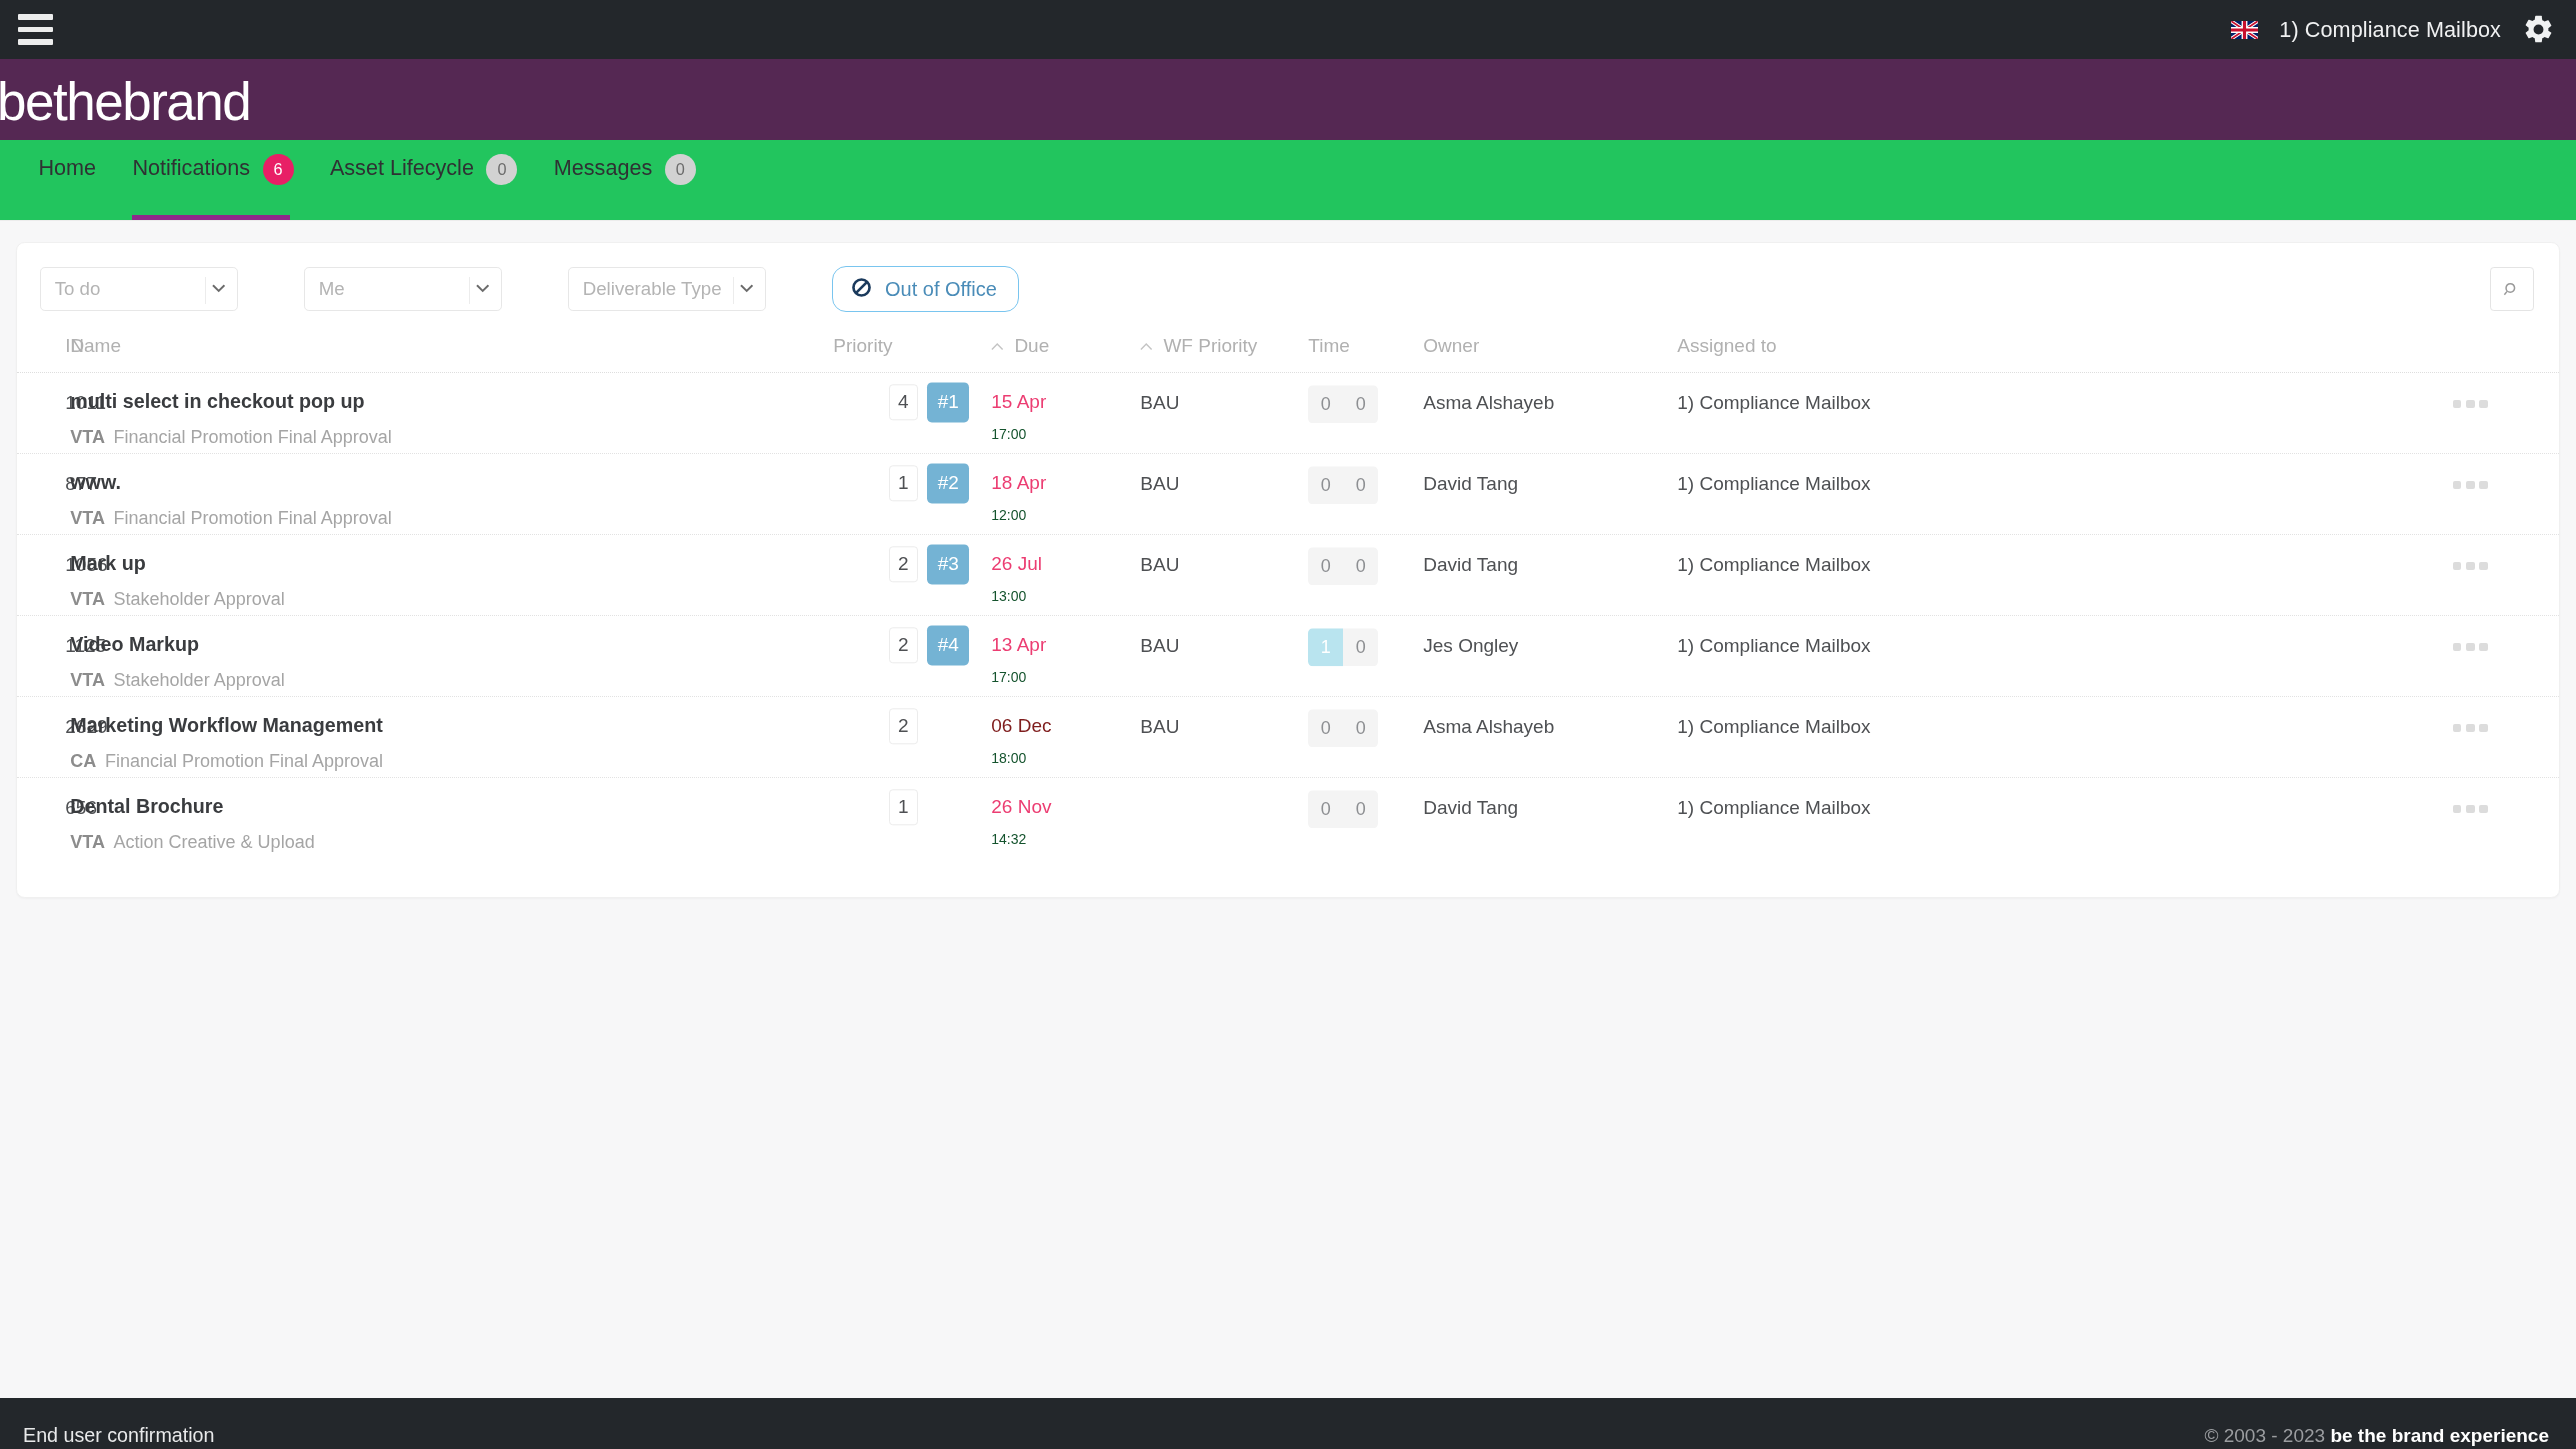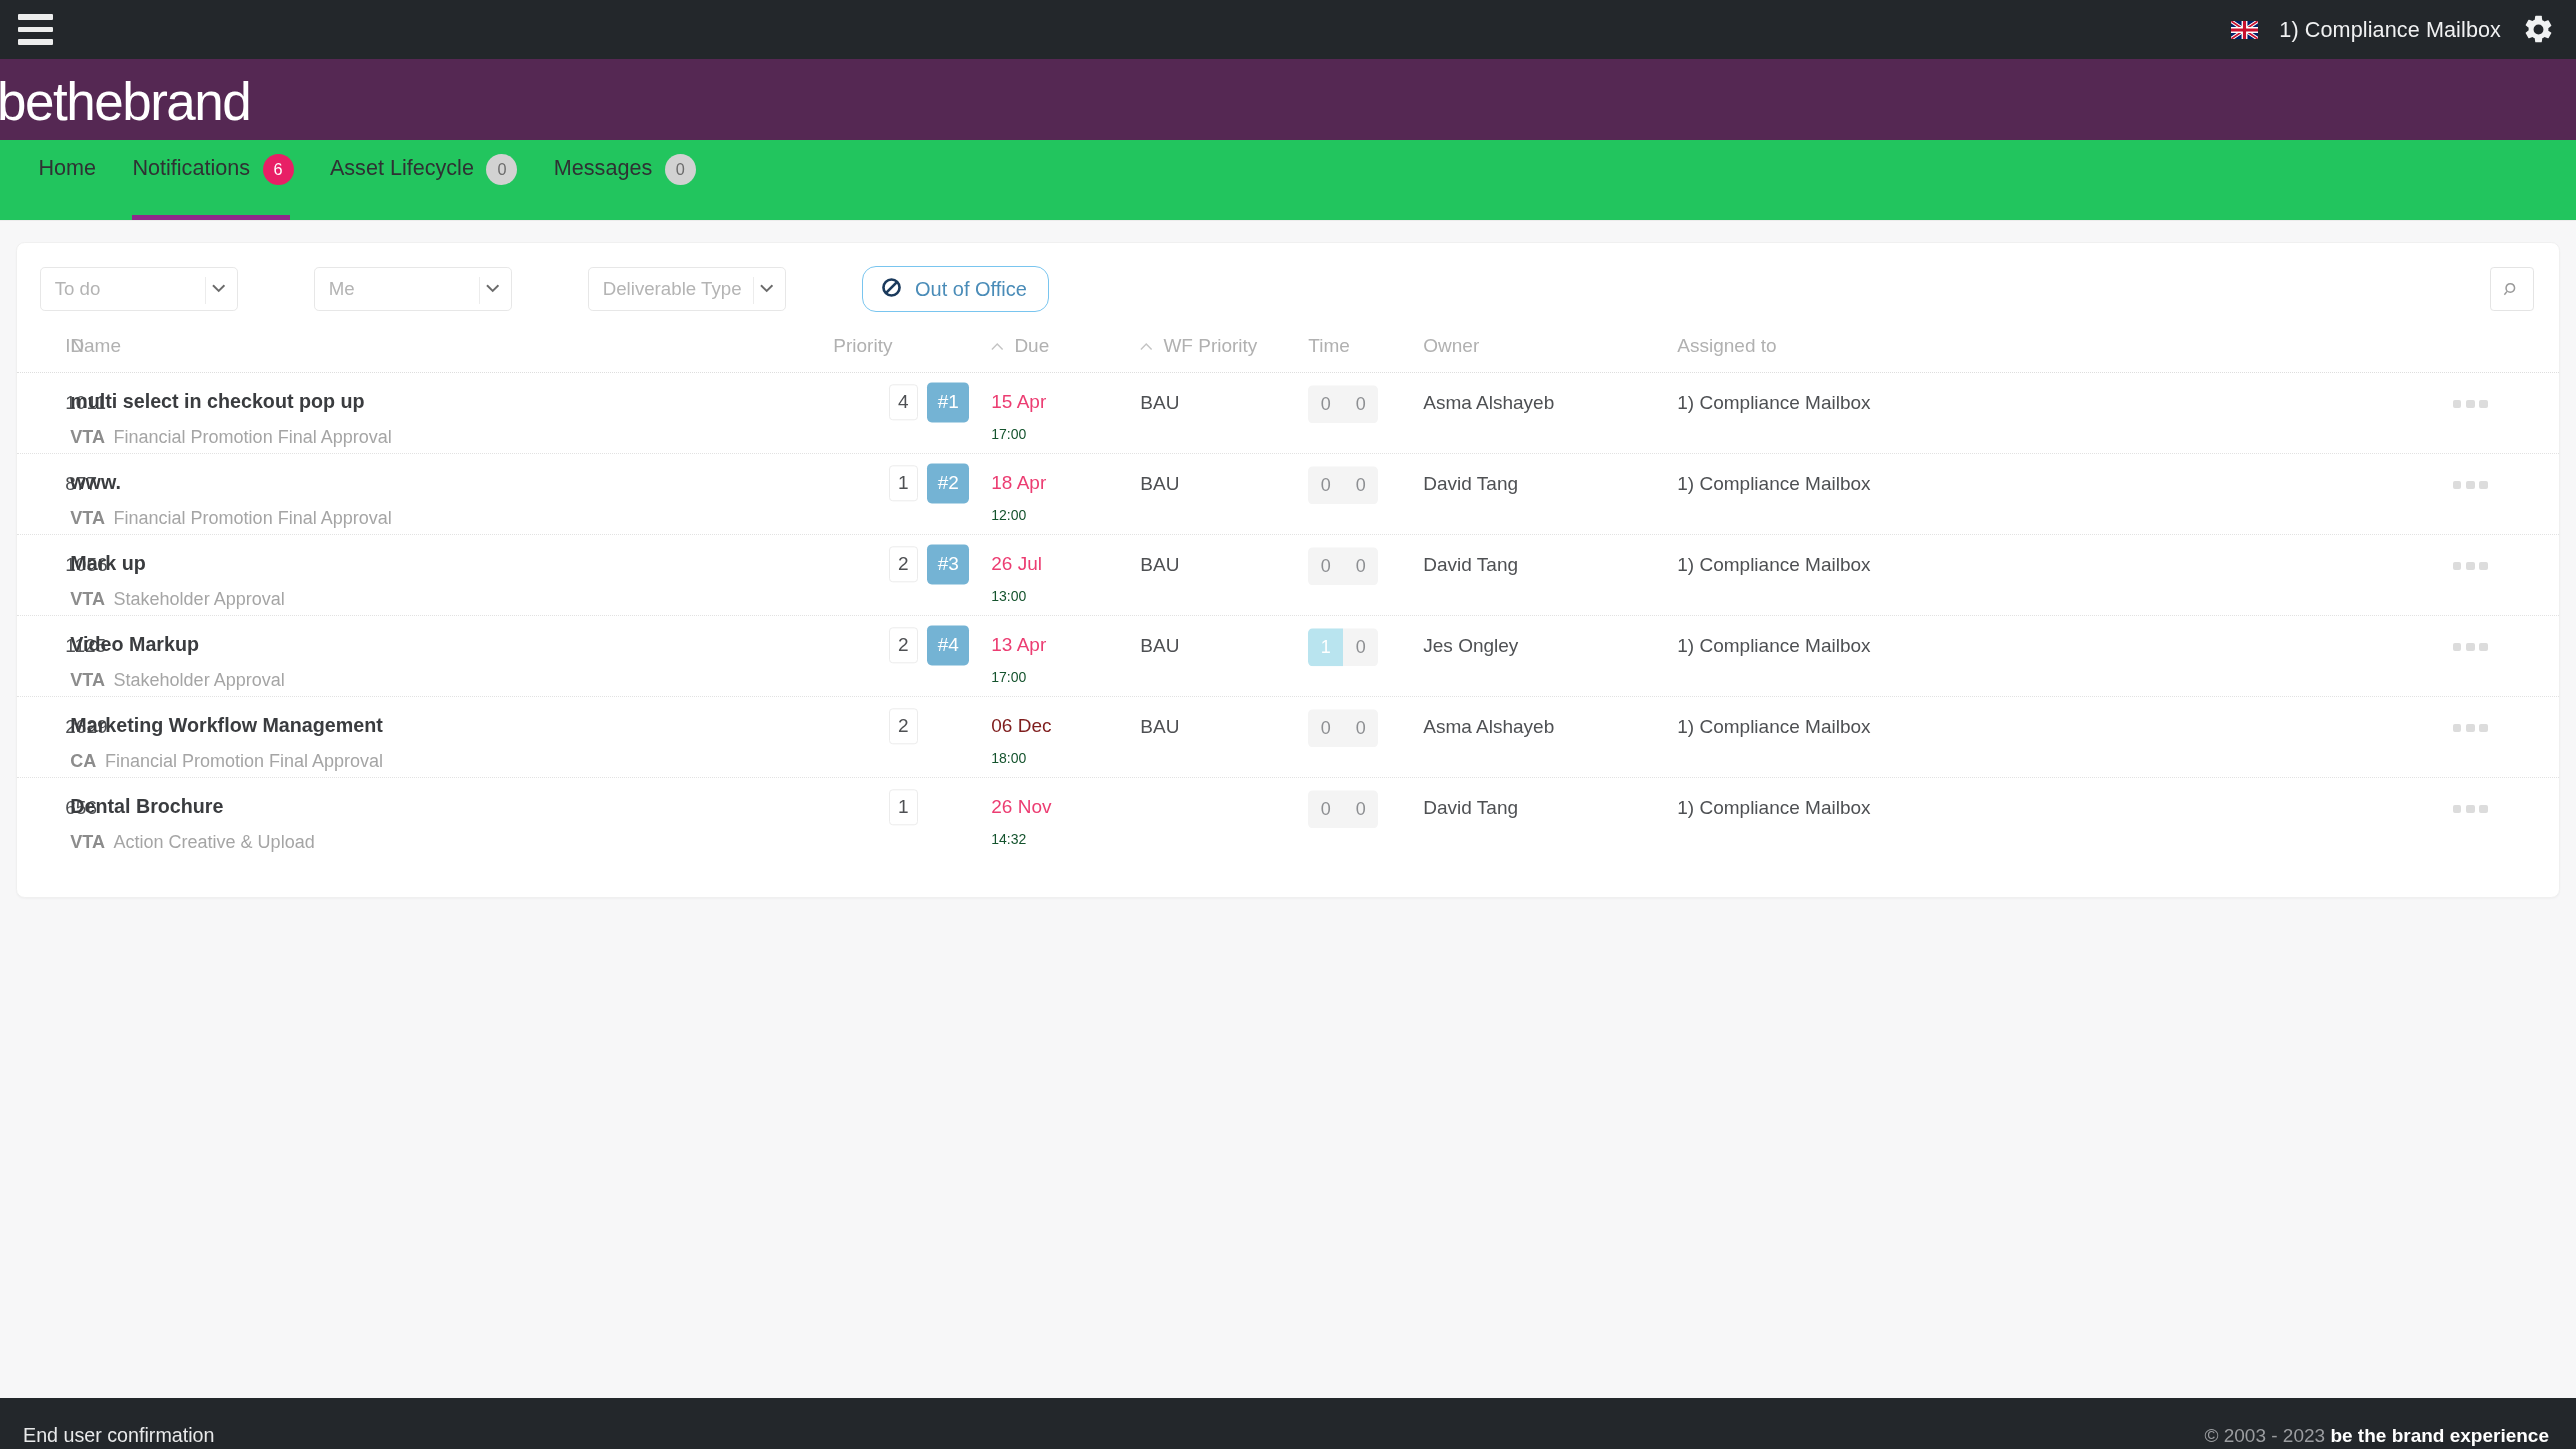--- a/index.html
+++ b/index.html
@@ -127,21 +127,21 @@
     border: 1px solid #f0f0f0;
     box-shadow: 0 1px 1.9px rgba(0,0,0,.03);
     padding: 0 0 38px 0;
   }
 
   
   .filter-row {
     display: flex;
     align-items: center;
     padding: 23px 25px 17.3px 23px;
-    gap: 14px;
+    gap: 4px;
   }
   .select-box {
     position: relative;
     width: 198px;
     height: 44px;
     border: 1px solid #e7e7e7;
     border-radius: 4.8px;
     background: #fff;
     display: flex;
     align-items: center;

